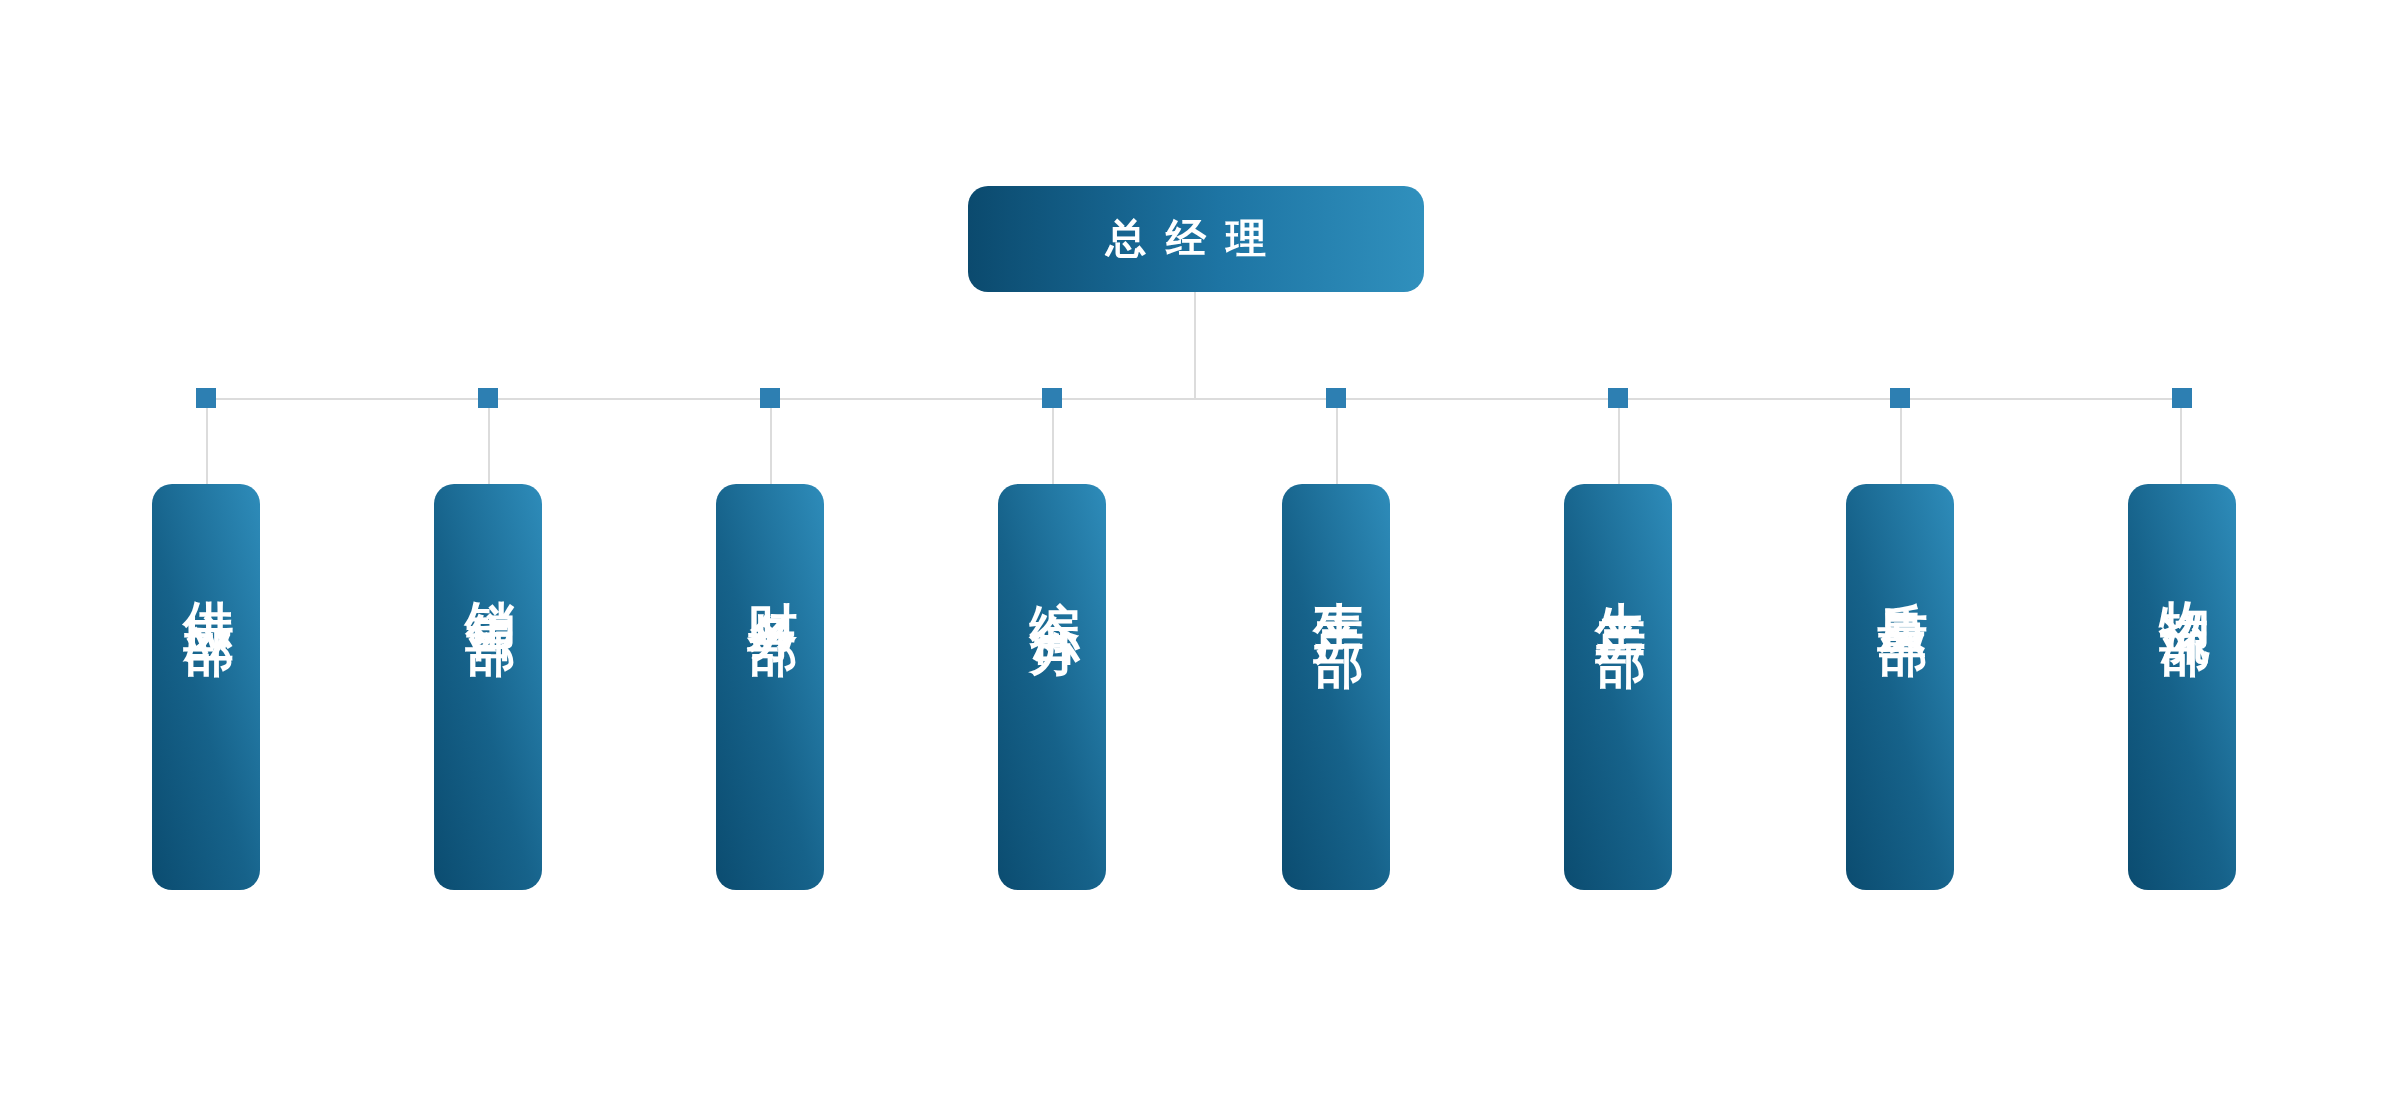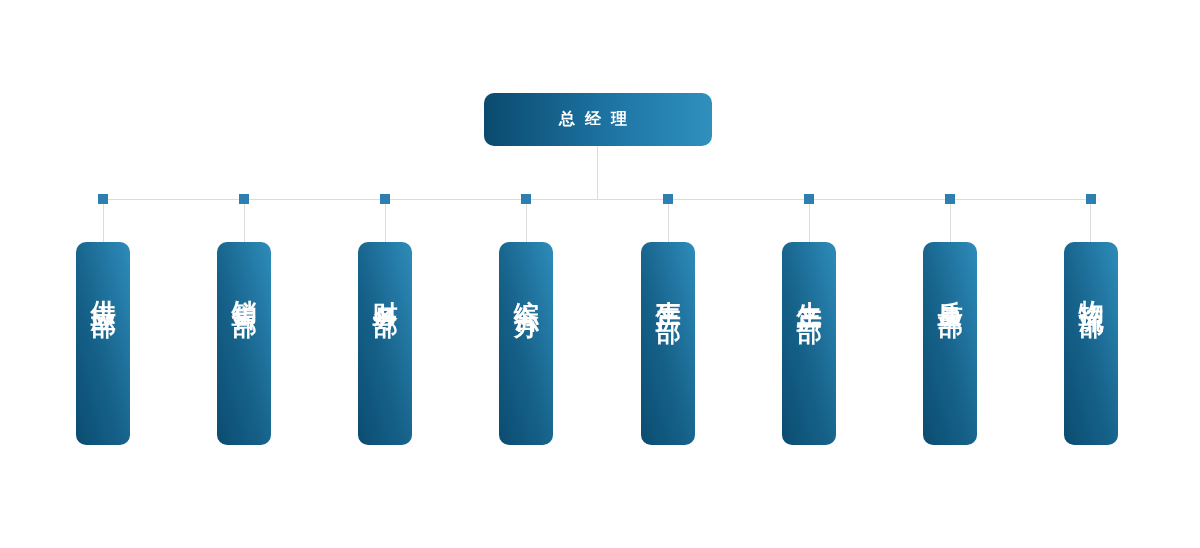--- a/index.html
+++ b/index.html
@@ -24,21 +24,21 @@
     width: 228px;
     height: 53px;
     border-radius: 10px;
     background: linear-gradient(90deg, #0b4a6e 0%, #1d74a3 55%, #3090bd 100%);
     display: flex;
     align-items: center;
     justify-content: center;
   }
   .root-label {
     color: #ffffff;
-    font-size: 16px;
+    font-size: 20px;
     font-weight: bold;
     letter-spacing: 10px;
     white-space: nowrap;
   }
 
   
   .connector { position: absolute; background: #dcdcdc; }
   .root-stem { left: 597px; top: 146px; width: 1px; height: 53px; }
   .h-line    { left: 103px; top: 199px; width: 988px; height: 1px; }
   .stem      { top: 204px; width: 1px; height: 38px; }

